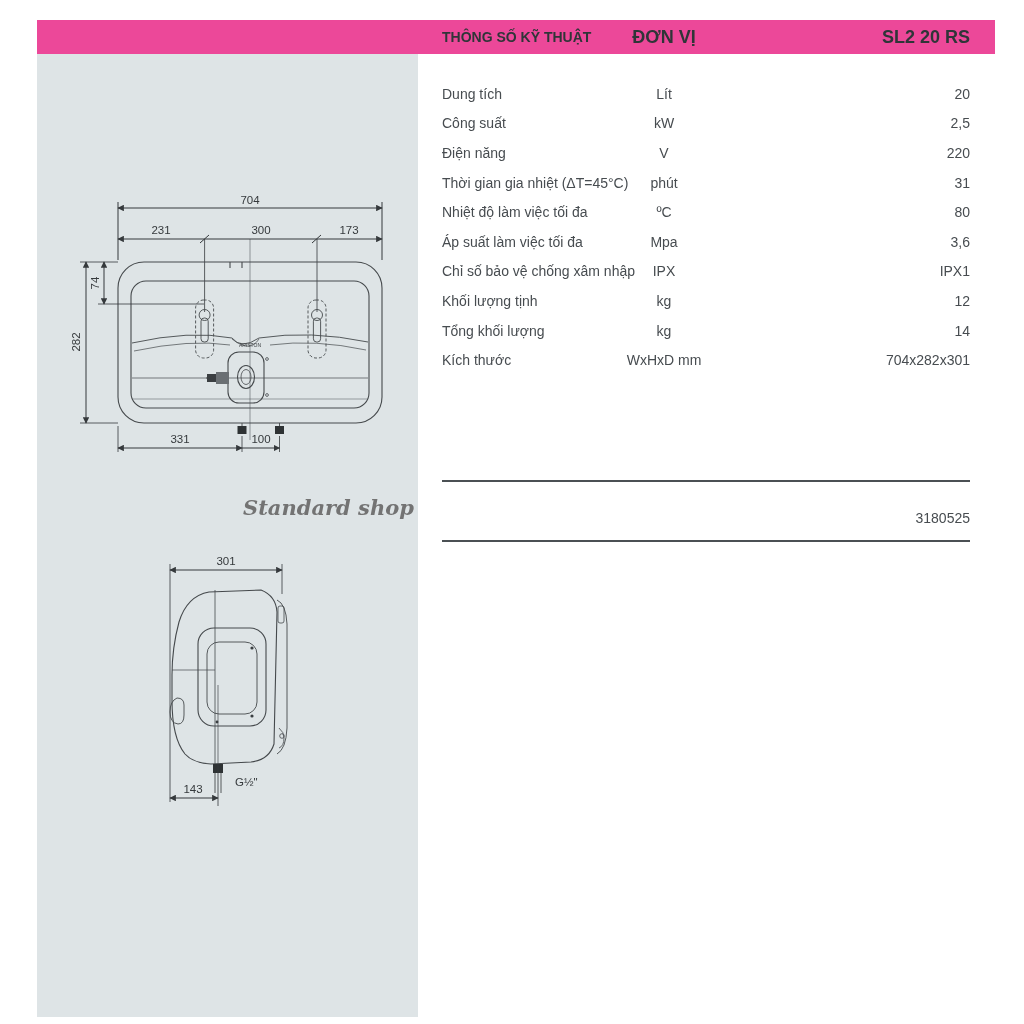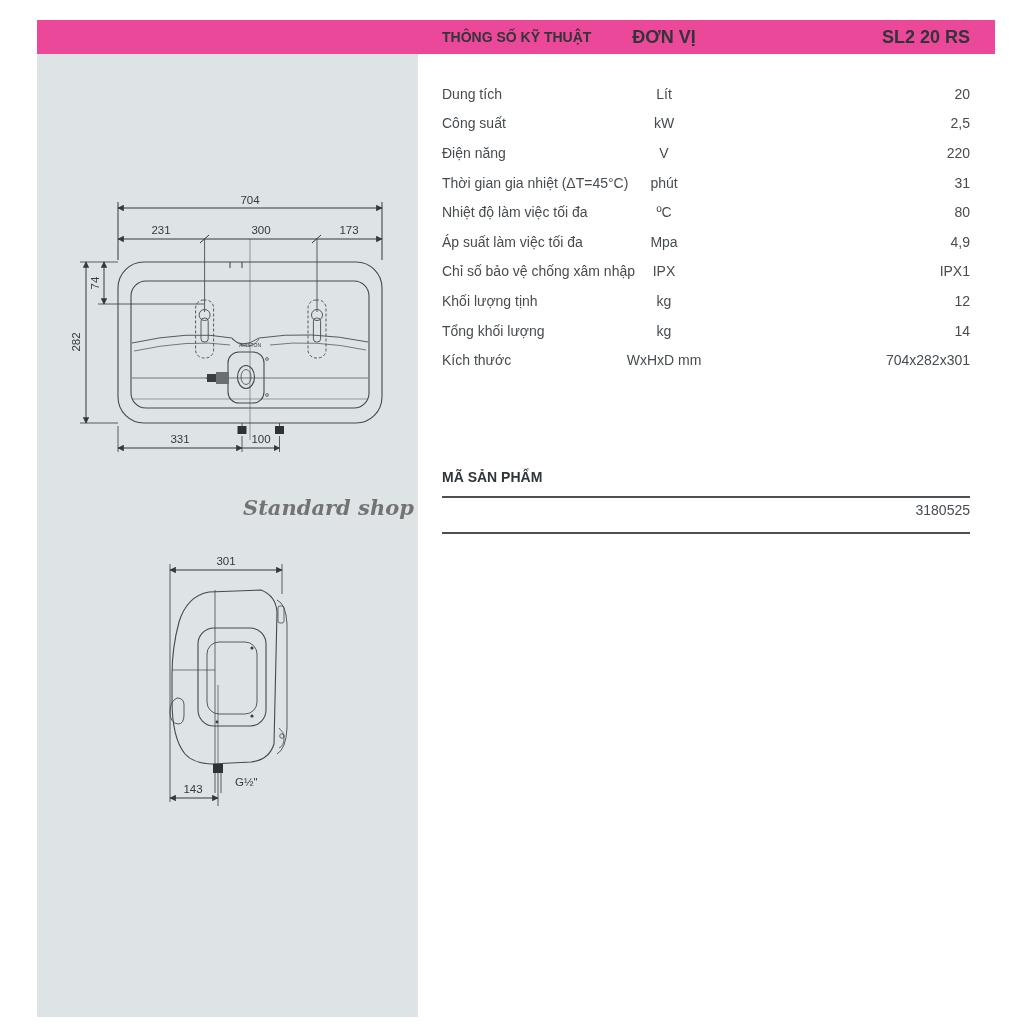--- a/index.html
+++ b/index.html
@@ -35,21 +35,21 @@
   
   .spec-table { position:absolute; left:442px; top:67px; width:528px;margin-top:12px; }
   .trow { display:grid; grid-template-columns:160px 124px 1fr; height:29.6px; align-items:center; font-size:14px; color:#474c50; }
   .trow .lab { white-space:nowrap; }
   .trow .unit { text-align:center; }
   .trow .val { text-align:right; white-space:nowrap; }
 
   .product-code { position:absolute; left:442px; top:469px; width:528px; }
   .pc-title { font-weight:bold; font-size:14px; color:#2f3538; }
   .pc-rule-top { margin-top:11px; height:2px; background:#4b5054; }
-  .pc-value { text-align:right; font-size:14px; color:#474c50; line-height:20px; padding:2px 0 12px 0; }
+  .pc-value { text-align:right; font-size:14px; color:#474c50; line-height:20px; padding:13px 0 12px 0;margin-top:13px; }
   .pc-rule-bottom { height:1.5px; background:#4b5054; }
 </style>
 </head>
 <body>
 
 <div class="page">
 
   <div class="header-bar">
     <span class="h-specs">THÔNG SỐ KỸ THUẬT</span>
     <span class="h-unit">ĐƠN VỊ</span>
@@ -214,21 +214,21 @@
       <span class="val">31</span>
     </div>
       <div class="trow">
       <span class="lab">Nhiệt độ làm việc tối đa</span>
       <span class="unit">ºC</span>
       <span class="val">80</span>
     </div>
       <div class="trow">
       <span class="lab">Áp suất làm việc tối đa</span>
       <span class="unit">Mpa</span>
-      <span class="val">4,9</span>
+      <span class="val">3,6</span>
     </div>
       <div class="trow">
       <span class="lab">Chỉ số bảo vệ chống xâm nhập</span>
       <span class="unit">IPX</span>
       <span class="val">IPX1</span>
     </div>
       <div class="trow">
       <span class="lab">Khối lượng tịnh</span>
       <span class="unit">kg</span>
       <span class="val">12</span>
@@ -239,19 +239,18 @@
       <span class="val">14</span>
     </div>
       <div class="trow">
       <span class="lab">Kích thước</span>
       <span class="unit">WxHxD mm</span>
       <span class="val">704x282x301</span>
     </div>
     </div>
 
   <div class="product-code">
-    <div class="pc-title">MÃ SẢN PHẨM</div>
     <div class="pc-rule-top"></div>
     <div class="pc-value">3180525</div>
     <div class="pc-rule-bottom"></div>
   </div>
 
 </div>
 
 </body></html>

